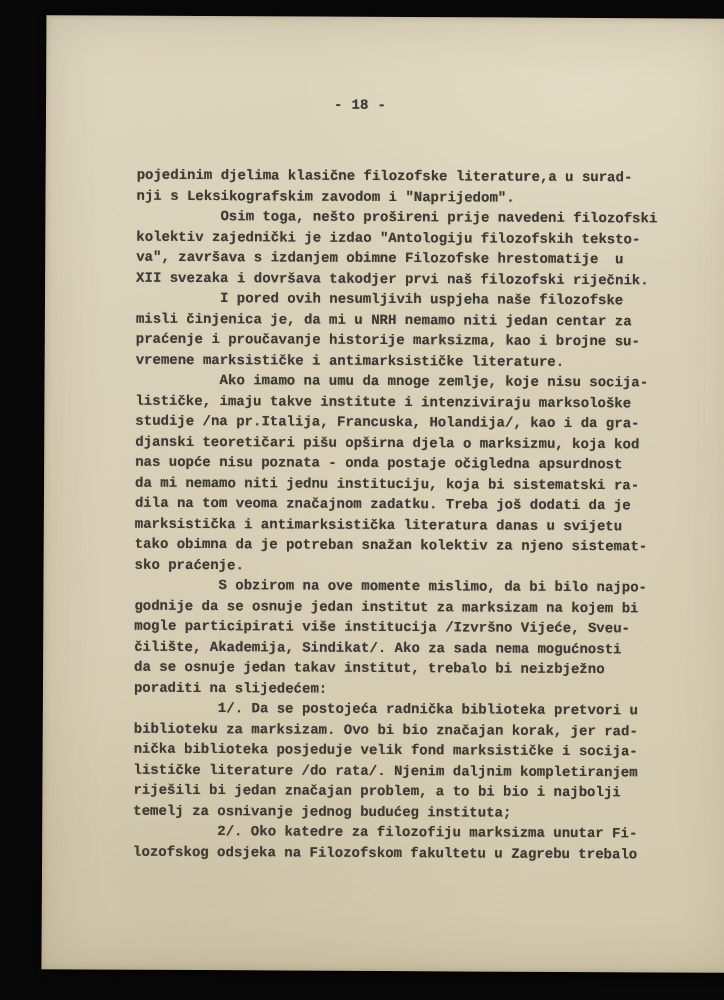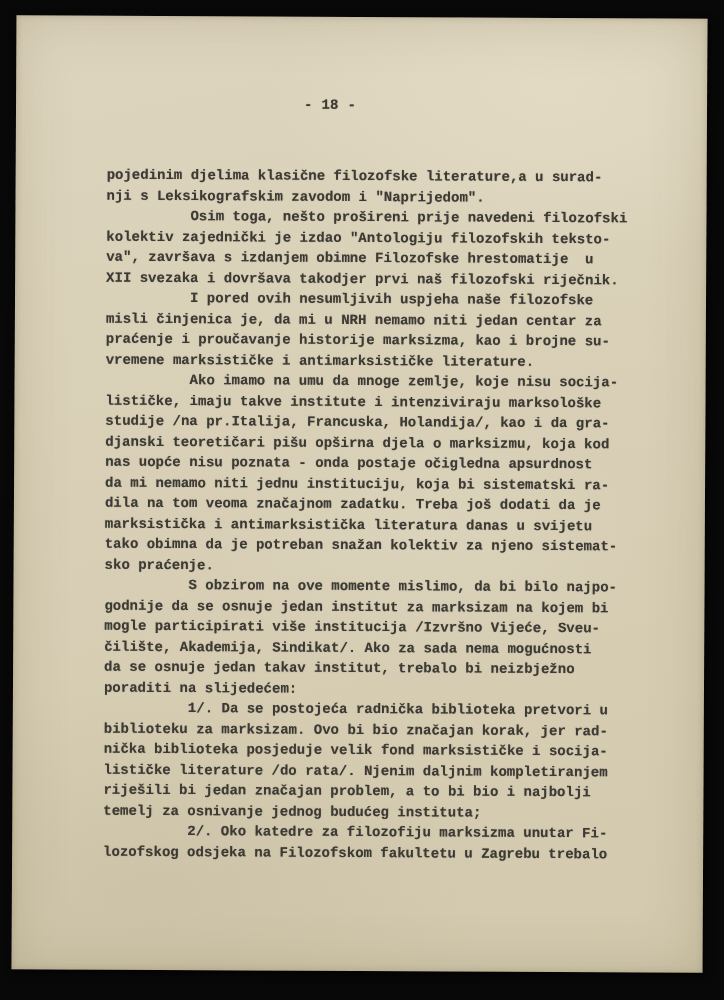--- a/index.html
+++ b/index.html
@@ -13,20 +13,21 @@
   html, body { width: 724px; height: 1000px; overflow: hidden; }
   body {
     background: var(--background);
     font-family: "Liberation Mono", "DejaVu Sans Mono", monospace;
   }
   .stage {
     position: relative;
     width: 660px;
     height: 1000px;
     background: var(--background);
+    margin-left: 30px;
   }
   .paper {
     position: absolute;
     left: 14px;
     top: 17px;
     width: 691px;
     height: 954px;
     transform: rotate(0.3deg);
     transform-origin: 50% 50%;
     background:

